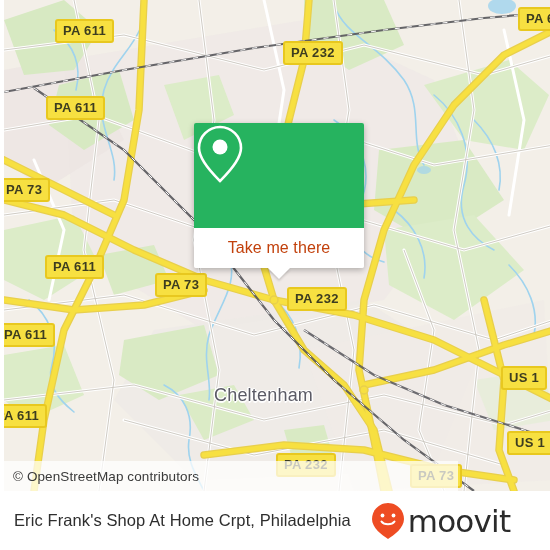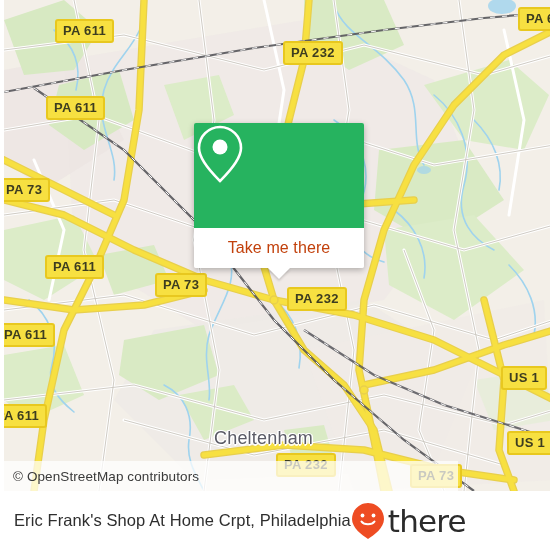--- a/index.html
+++ b/index.html
@@ -47,21 +47,20 @@
   .place-label{
     position:absolute;
     font-size:18px;
     color:#5b5b66;
     letter-spacing:.2px;
     white-space:nowrap;
     text-shadow:
       1.5px 0 0 rgba(255,255,255,.9), -1.5px 0 0 rgba(255,255,255,.9),
       0 1.5px 0 rgba(255,255,255,.9), 0 -1.5px 0 rgba(255,255,255,.9),
       1px 1px 0 rgba(255,255,255,.9), -1px -1px 0 rgba(255,255,255,.9);
-    margin-top: 43px;
   }
 
   
   .popup{
     position:absolute;left:190px;top:123px;width:170px;
     box-shadow:0 2px 6px rgba(0,0,0,.28);
     border-radius:2px;
     overflow:visible;
   }
   .popup-head{
@@ -83,21 +82,21 @@
     border-right:11px solid transparent;
     border-top:11px solid #ffffff;
     filter:drop-shadow(0 2px 1px rgba(0,0,0,.16));
   }
 
   
   .footer{
     position:absolute;left:0;top:491px;width:446px;height:59px;
     background:#ffffff;
     display:flex;align-items:center;justify-content:space-between;
-    padding:0 18px 0 14px;box-sizing:border-box;
+    padding:0 18px 0 14px;box-sizing:border-box;gap:20px;
   }
   .footer-title{
     font-size:16.5px;color:#2e2e2e;letter-spacing:.1px;white-space:nowrap;
   }
   .brand{display:flex;align-items:center;gap:3px;}
   .brand-word{
     font-size:31px;color:#2b2b2b;letter-spacing:-.8px;
     font-family:"DejaVu Sans", sans-serif;font-weight:500;
   }
 </style>
@@ -266,16 +265,16 @@
 
   <div class="footer">
     <span class="footer-title">Eric Frank's Shop At Home Crpt, Philadelphia</span>
     <span class="brand">
       <svg width="34" height="38" viewBox="0 0 34 38">
         <path d="M17 1 C8.2 1 1 8.2 1 17 C1 26 11 33 17 37 C23 33 33 26 33 17 C33 8.2 25.8 1 17 1 Z" fill="#ee4c23"></path>
         <circle cx="11.5" cy="13.5" r="1.9" fill="#ffffff"></circle>
         <circle cx="22.5" cy="13.5" r="1.9" fill="#ffffff"></circle>
         <path d="M10.5 19.5 C13 23.2 21 23.2 23.5 19.5" fill="none" stroke="#ffffff" stroke-width="2.1" stroke-linecap="round"></path>
       </svg>
-      <span class="brand-word">there</span>
+      <span class="brand-word">moovit</span>
     </span>
   </div>
 </div>
 
 </body></html>

